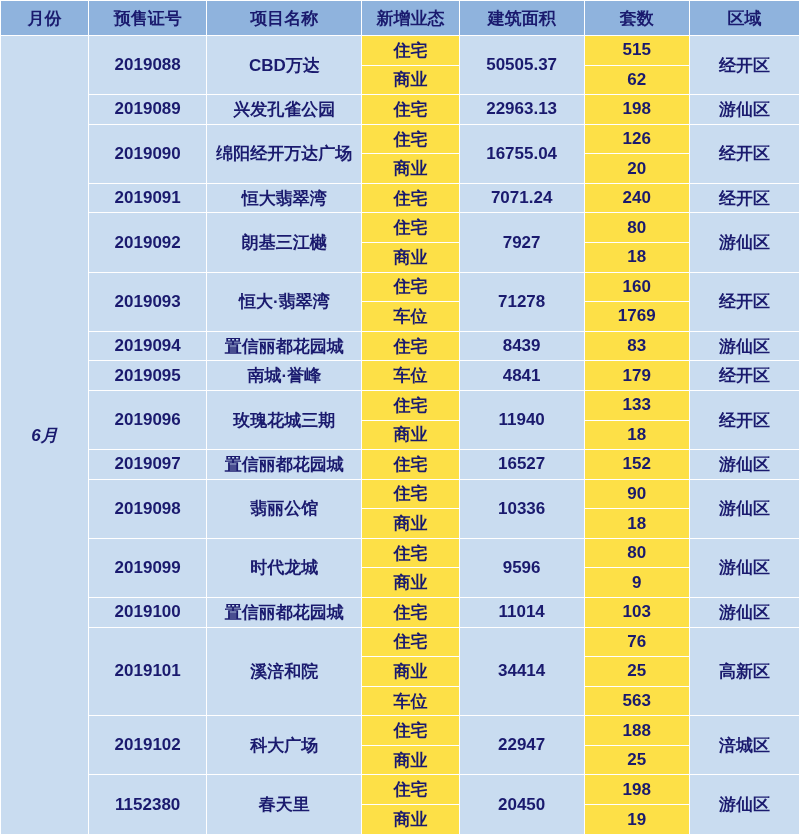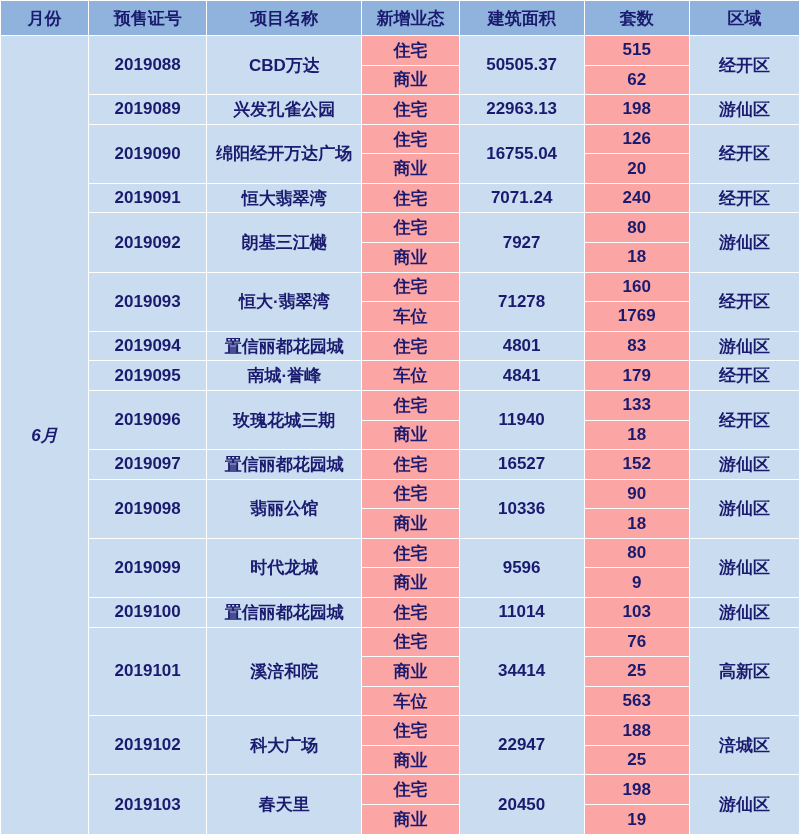--- a/index.html
+++ b/index.html
@@ -44,21 +44,21 @@
   }
   td.month {
     background: #c9dcf0;
     font-size: 20px;
     font-style: italic;
   }
   td.cell {
     background: #c9dcf0;
   }
   td.sub {
-    background: #fca5a5;
+    background: #fde047;
     font-size: 16px;
   }
   td.name {
     font-size: 17px;
   }
   td.permit {
     font-size: 17px;
   }
   td.faded {
     color: #6b7fae;
@@ -159,21 +159,21 @@
           <td class="cell" rowspan="2">经开区</td>
         </tr>
         <tr>
           <td class="sub">车位</td>
           <td class="sub">1769</td>
         </tr>
         <tr>
           <td class="cell permit" rowspan="1">2019094</td>
           <td class="cell name" rowspan="1">置信丽都花园城</td>
           <td class="sub">住宅</td>
-          <td class="cell" rowspan="1">4801</td>
+          <td class="cell" rowspan="1">8439</td>
           <td class="sub">83</td>
           <td class="cell" rowspan="1">游仙区</td>
         </tr>
         <tr>
           <td class="cell permit faded" rowspan="1">2019095</td>
           <td class="cell name faded" rowspan="1">南城·誉峰</td>
           <td class="sub">车位</td>
           <td class="cell faded" rowspan="1">4841</td>
           <td class="sub">179</td>
           <td class="cell faded" rowspan="1">经开区</td>
@@ -252,21 +252,21 @@
           <td class="sub">住宅</td>
           <td class="cell" rowspan="2">22947</td>
           <td class="sub">188</td>
           <td class="cell" rowspan="2">涪城区</td>
         </tr>
         <tr>
           <td class="sub">商业</td>
           <td class="sub">25</td>
         </tr>
         <tr>
-          <td class="cell permit" rowspan="2">2019103</td>
+          <td class="cell permit" rowspan="2">1152380</td>
           <td class="cell name" rowspan="2">春天里</td>
           <td class="sub">住宅</td>
           <td class="cell" rowspan="2">20450</td>
           <td class="sub">198</td>
           <td class="cell" rowspan="2">游仙区</td>
         </tr>
         <tr>
           <td class="sub">商业</td>
           <td class="sub">19</td>
         </tr>

